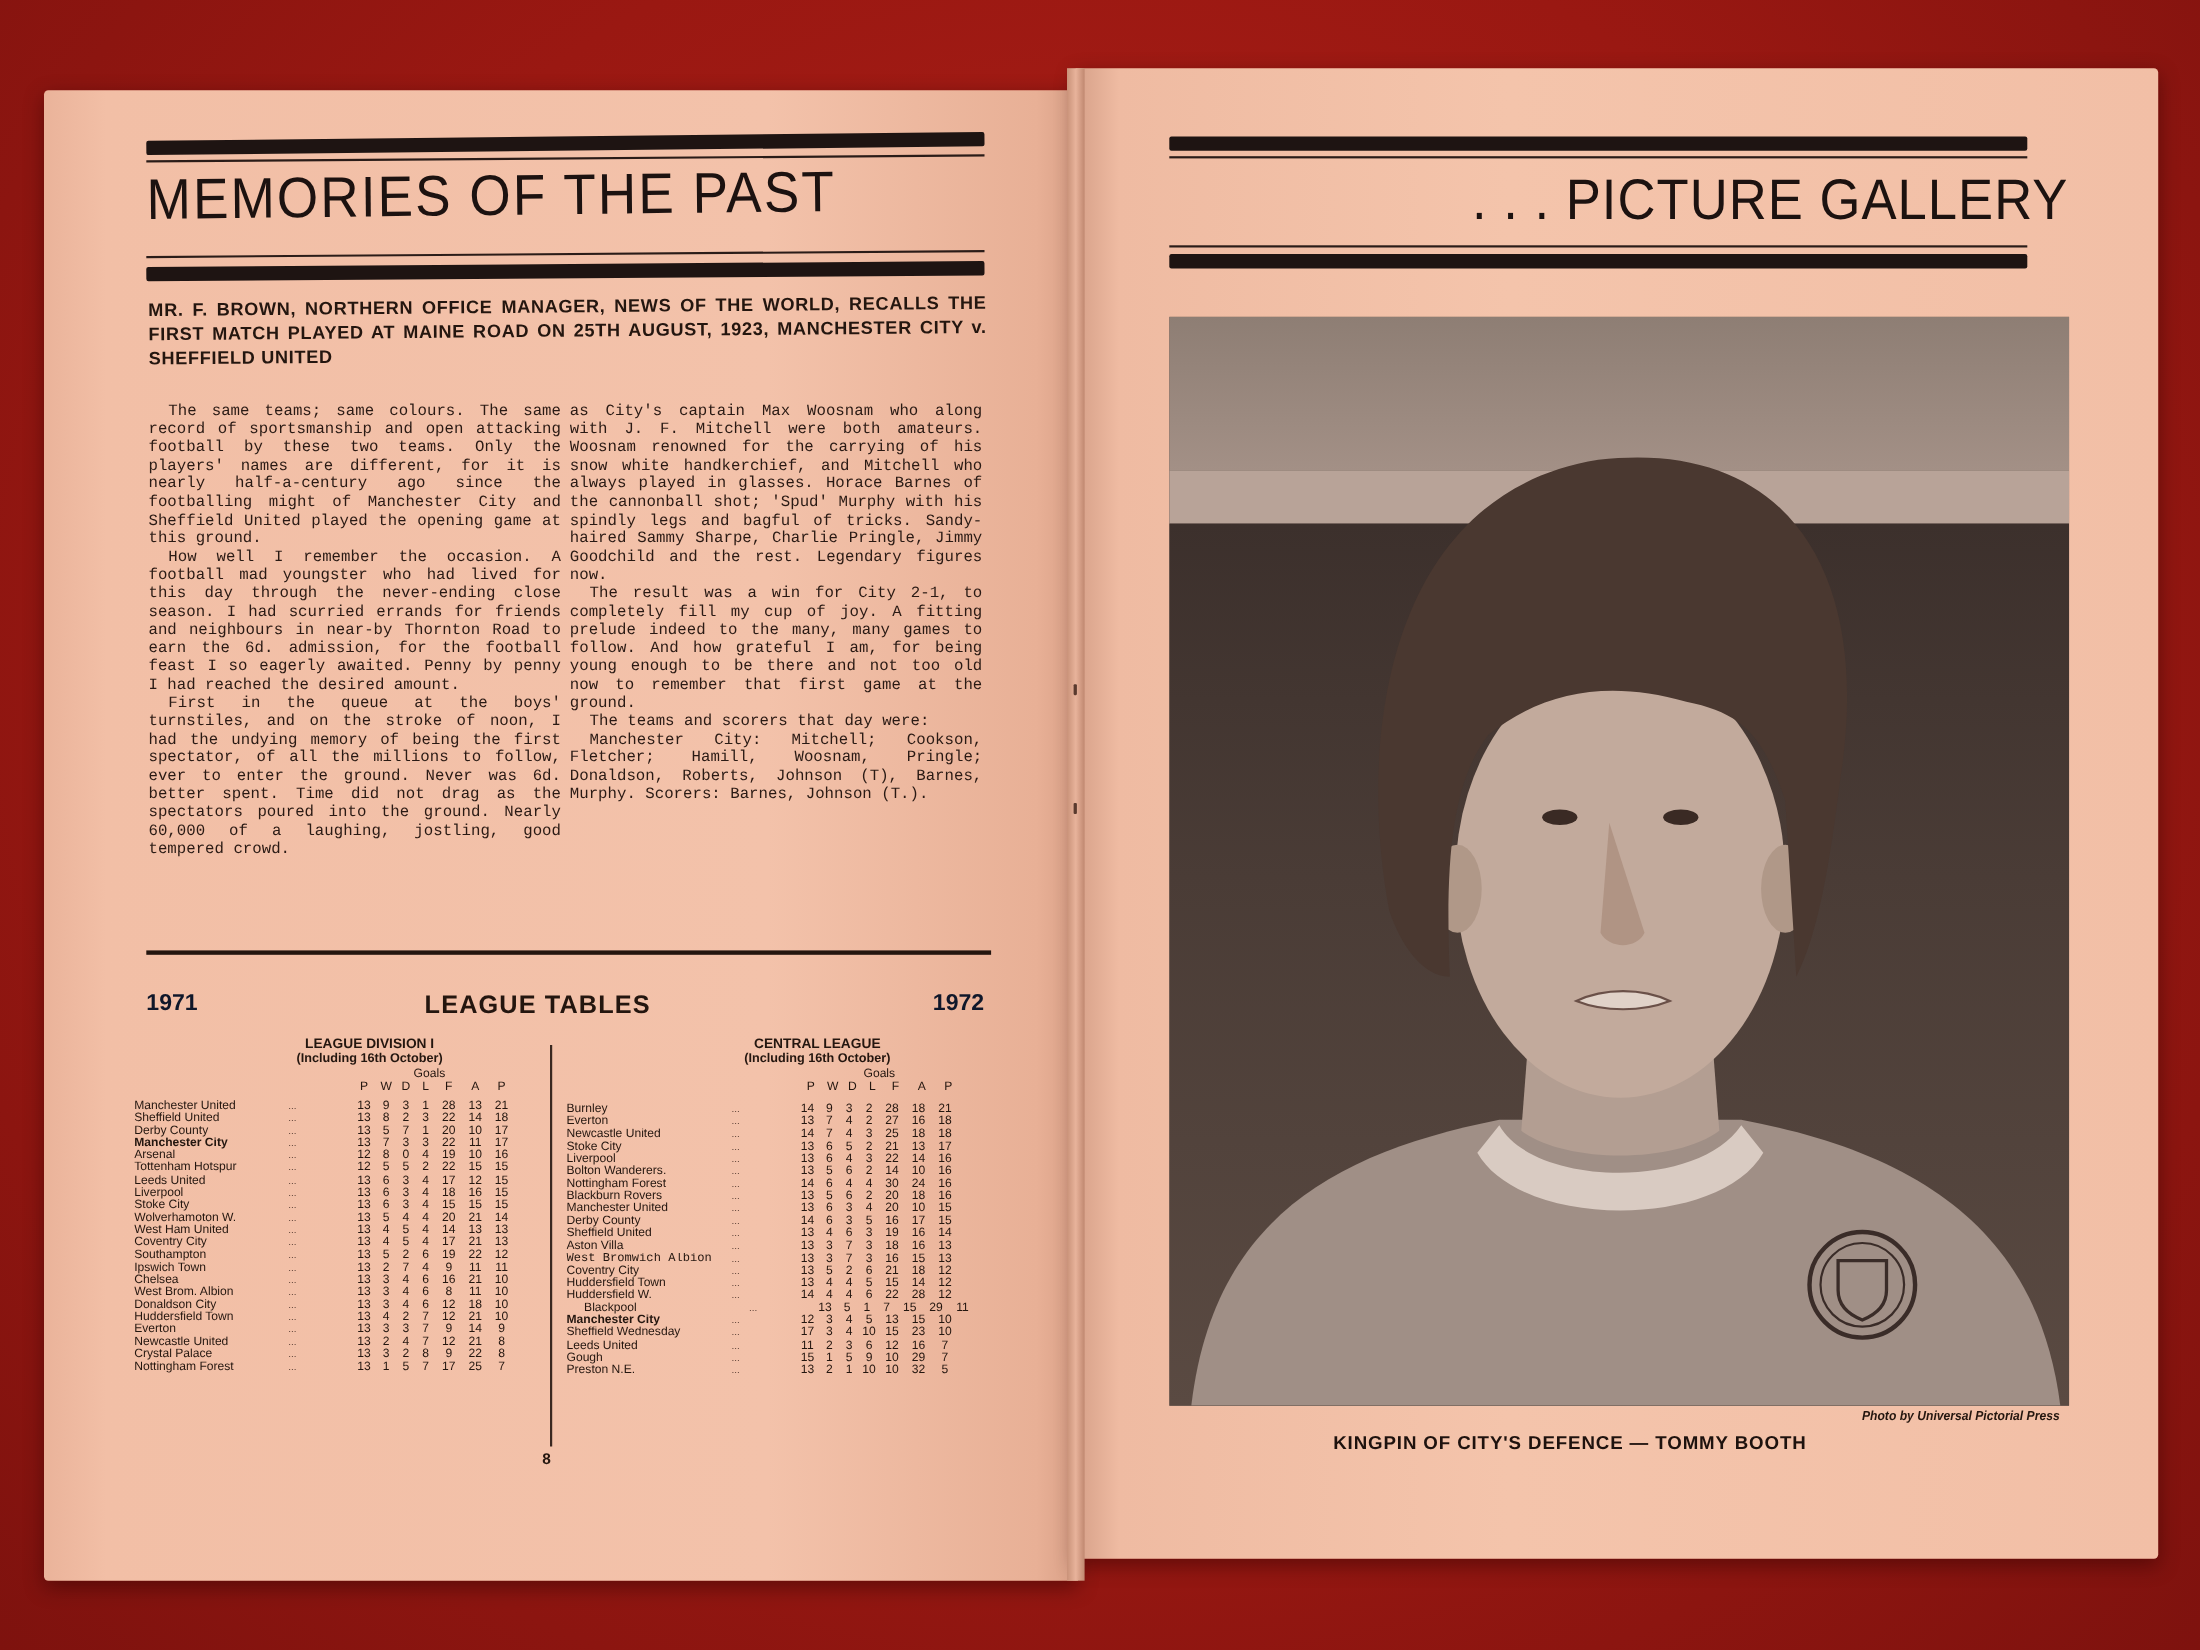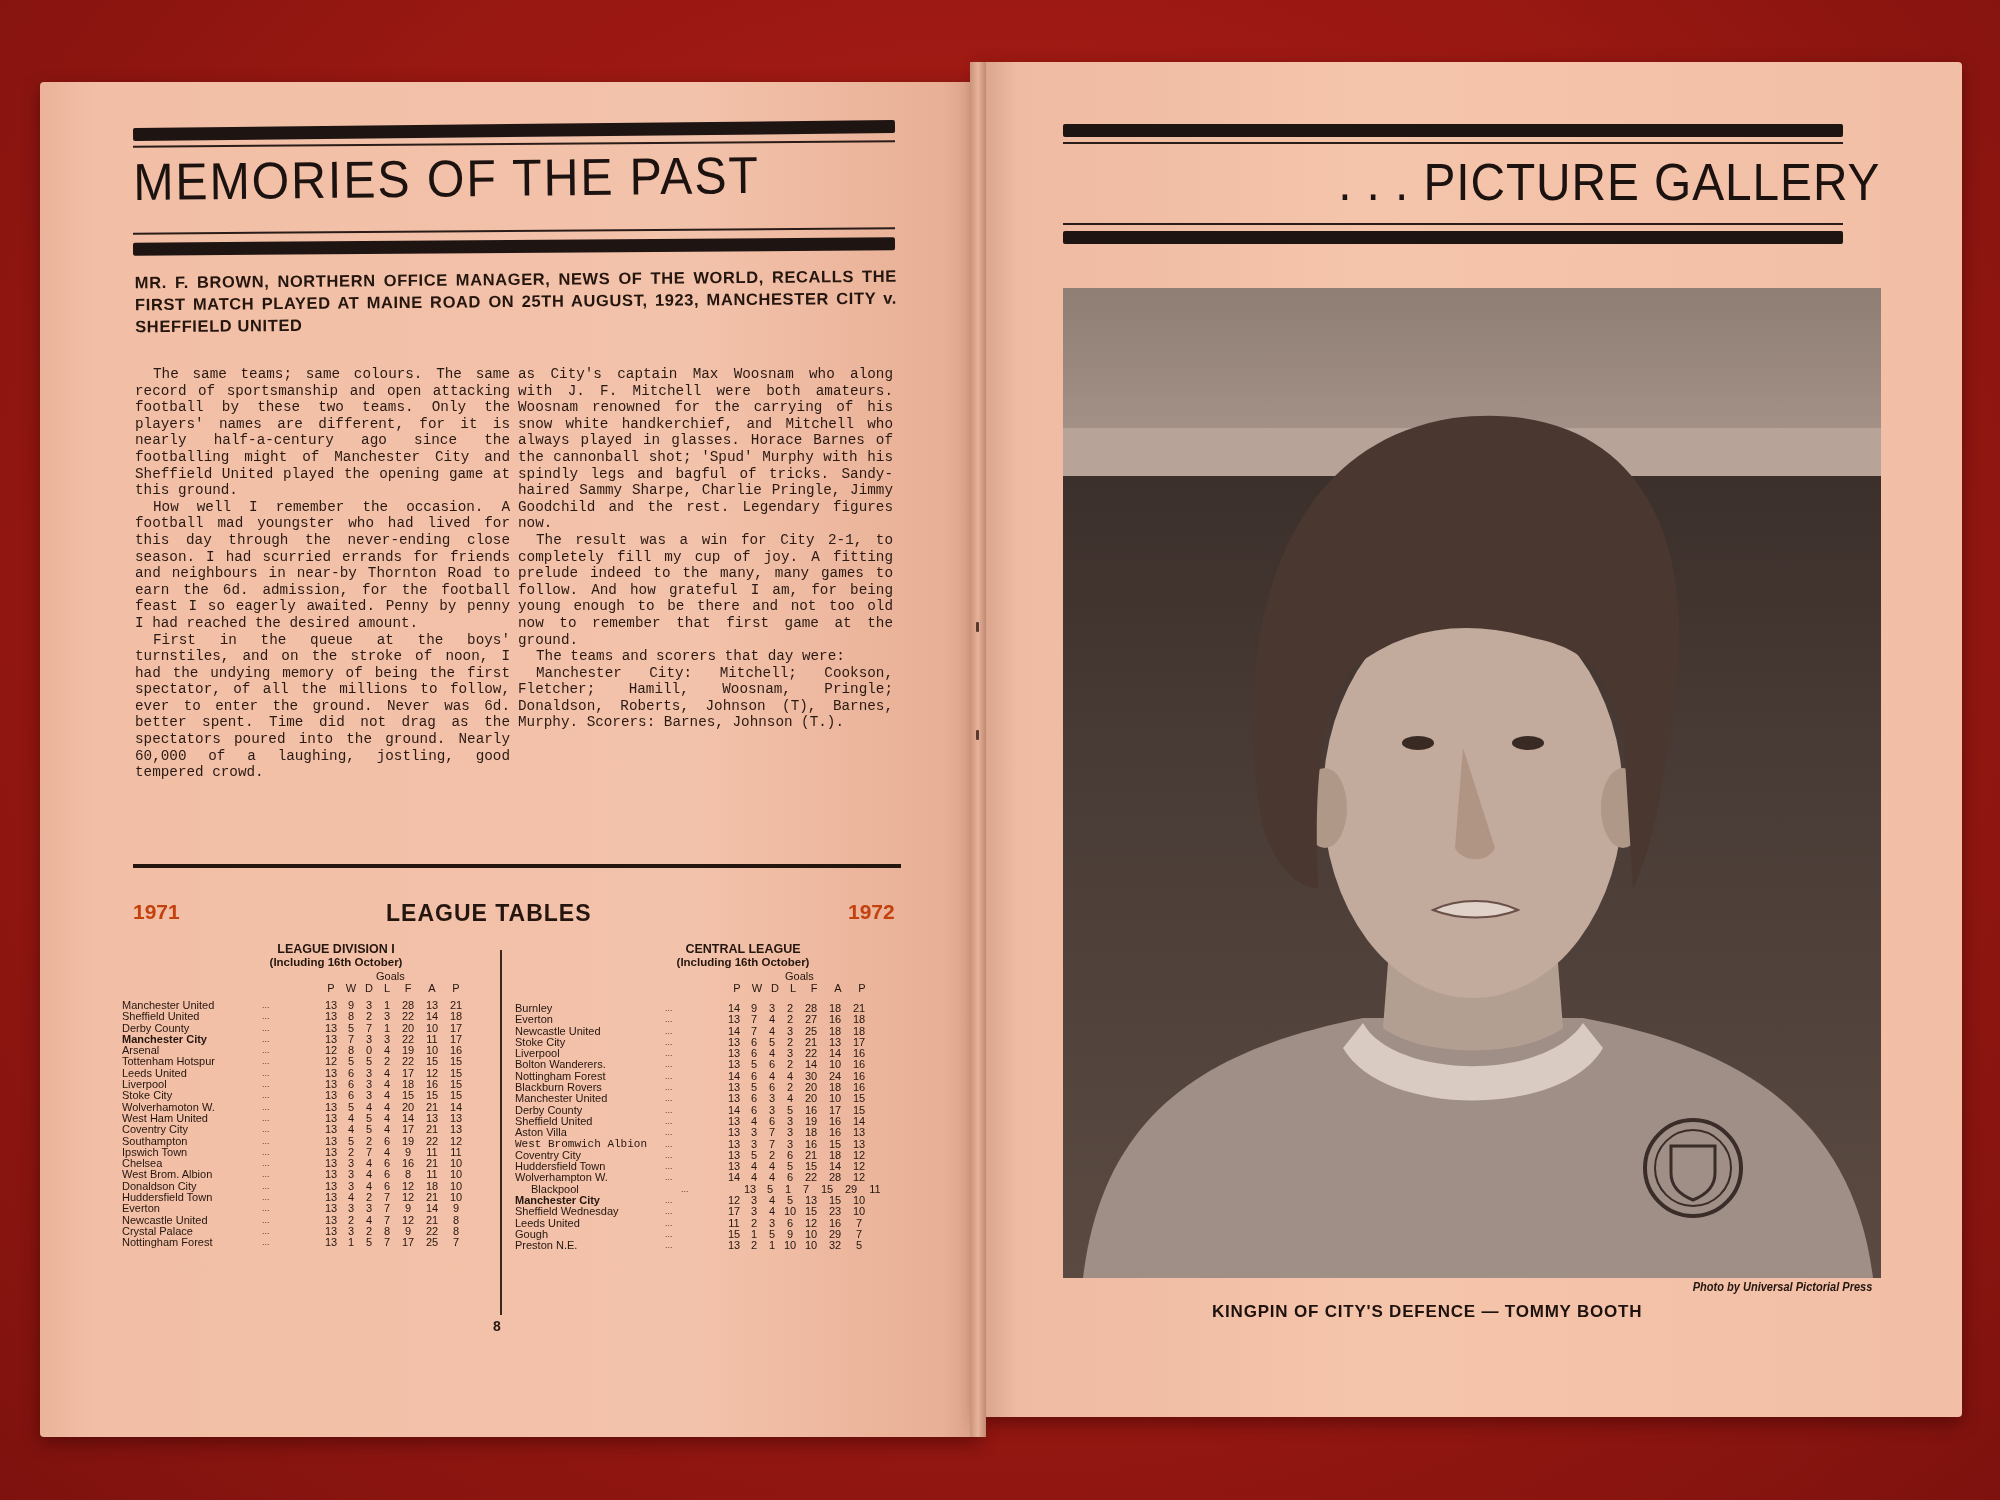--- a/index.html
+++ b/index.html
@@ -58,21 +58,21 @@
     font-size: 14.3px; line-height: 16.6px; text-align: justify; color: #2a1a14;
   }
   .col p { margin: 0; text-indent: 18px; font-family: Liberation Mono, monospace; }
   .col p.cont { text-indent: 0; }
   .col-1 { left: 135px; }
   .col-2 { left: 518px; }
   em { font-style: italic; }
 
   .divider-rule { position: absolute; left: 133px; top: 864px; width: 768px; height: 4px; background: #24160f; }
 
-  .year { position: absolute; top: 900px; font-size: 21px; font-weight: 700; color: #c2410c; }
+  .year { position: absolute; top: 900px; font-size: 21px; font-weight: 700; color: #0f172a; }
   .tables-title { position: absolute; left: 386px; top: 900px; font-size: 23px; font-weight: 700; letter-spacing: 1px; color: #24160f; }
 
   .table-block { position: absolute; top: 942px; }
   .table-head { text-align: center; font-size: 12.5px; font-weight: 700; line-height: 14px; color: #24160f; }
   .table-sub { text-align: center; font-size: 11.5px; font-weight: 700; line-height: 13px; color: #24160f; }
   .goals-label { position: absolute; font-size: 11px; color: #24160f; }
   .col-headers { position: absolute; font-size: 11px; color: #24160f; display: flex; }
   .col-headers span, .trow .num { display: inline-block; text-align: center; }
 
   .trow { display: flex; font-size: 11px; line-height: 11.3px; height: 11.3px; white-space: nowrap; color: #24160f; }
@@ -566,21 +566,21 @@
       <span class="dots" style="width: 58px;">...</span>
       <span class="num" style="width: 22px;">13</span>
       <span class="num" style="width: 18px;">4</span>
       <span class="num" style="width: 18px;">4</span>
       <span class="num" style="width: 18px;">5</span>
       <span class="num" style="width: 24px;">15</span>
       <span class="num" style="width: 24px;">14</span>
       <span class="num" style="width: 24px;">12</span>
     </div>
     <div class="trow">
-      <span class="team" style="width: 150px;">Wolverhampton W.</span>
+      <span class="team" style="width: 150px;">Huddersfield W.</span>
       <span class="dots" style="width: 58px;">...</span>
       <span class="num" style="width: 22px;">14</span>
       <span class="num" style="width: 18px;">4</span>
       <span class="num" style="width: 18px;">4</span>
       <span class="num" style="width: 18px;">6</span>
       <span class="num" style="width: 24px;">22</span>
       <span class="num" style="width: 24px;">28</span>
       <span class="num" style="width: 24px;">12</span>
     </div>
     <div class="trow">

